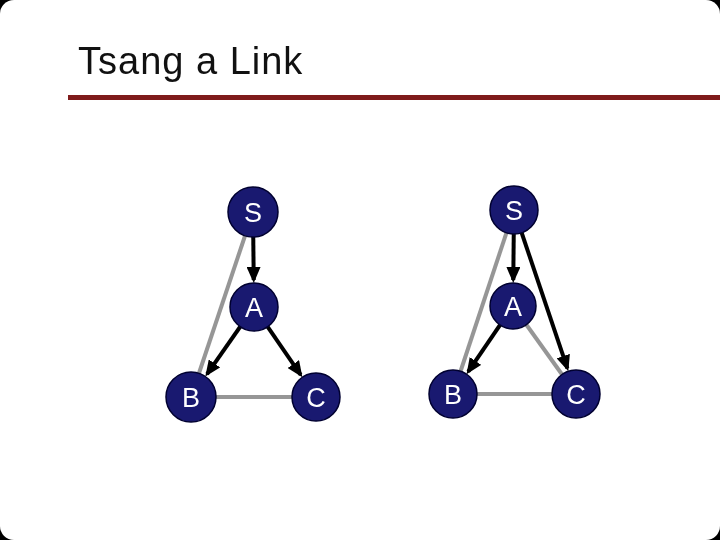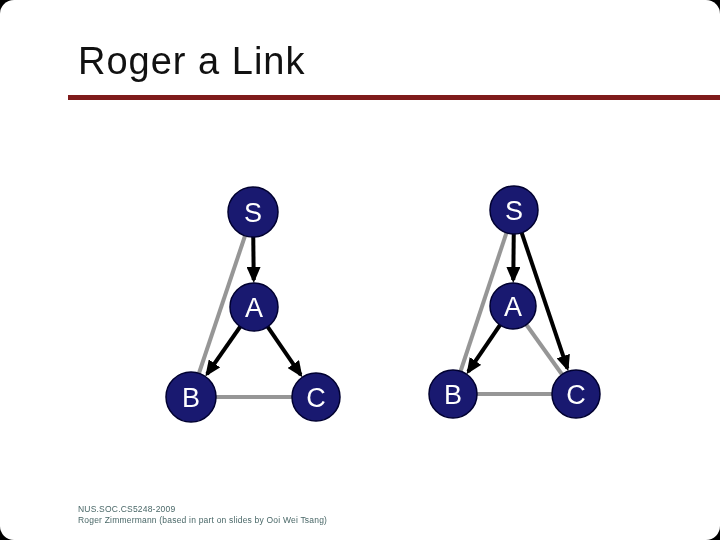--- a/index.html
+++ b/index.html
@@ -53,21 +53,21 @@
     font-family: "Liberation Sans", sans-serif;
     font-size: 27px;
     font-weight: 400;
   }
 </style>
 </head>
 <body style="background: rgb(0, 0, 0);">
 
 <div class="slide" style="background: rgb(255, 255, 255);">
 
-  <h1 class="slide-title" style="color: rgb(17, 17, 17);">Roger a Link</h1>
+  <h1 class="slide-title" style="color: rgb(17, 17, 17);">Tsang a Link</h1>
 
   <div class="title-rule" style="background: rgb(127, 27, 27);"></div>
 
   <svg class="diagram-canvas" id="diagram-canvas" width="720" height="540" viewBox="0 0 720 540">
       <defs>
         <marker id="arrowhead" markerUnits="userSpaceOnUse" markerWidth="16" markerHeight="14" refX="13" refY="7" orient="auto">
           <polygon points="0,0 16,7 0,14" fill="#000000"></polygon>
         </marker>
       </defs>
       <g>
@@ -96,18 +96,14 @@
         <text x="514" y="210" dy="0.36em" text-anchor="middle" fill="#ffffff" class="node-label">S</text>
         <circle cx="513" cy="306" r="23" fill="#191970" stroke="#000030" stroke-width="1.5"></circle>
         <text x="513" y="306" dy="0.36em" text-anchor="middle" fill="#ffffff" class="node-label">A</text>
         <circle cx="453" cy="394" r="24" fill="#191970" stroke="#000030" stroke-width="1.5"></circle>
         <text x="453" y="394" dy="0.36em" text-anchor="middle" fill="#ffffff" class="node-label">B</text>
         <circle cx="576" cy="394" r="24" fill="#191970" stroke="#000030" stroke-width="1.5"></circle>
         <text x="576" y="394" dy="0.36em" text-anchor="middle" fill="#ffffff" class="node-label">C</text>
       </g>
     </svg>
 
-  <div class="footer" style="color: rgb(74, 104, 104);">
-    <div>NUS.SOC.CS5248-2009</div>
-    <div>Roger Zimmermann (based in part on slides by Ooi Wei Tsang)</div>
-  </div>
 
 </div>
 
 </body></html>

